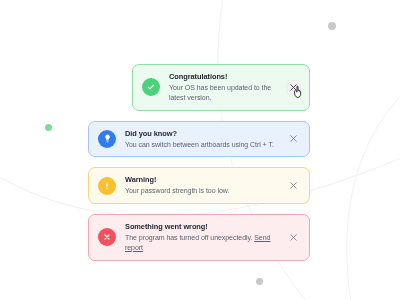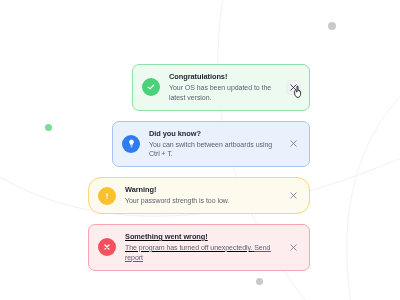--- a/index.html
+++ b/index.html
@@ -105,27 +105,27 @@
   
   .toast-close.is-hover {
     background: #f1f1f3;
     box-shadow: 0 0 0 1px rgba(0,0,0,0.03);
   }
 
   
   .toast.success { background: #edfaf0; border-color: #8fe0a5; margin-left: 44px; }
   .toast.success .toast-icon { background: #4ad27a; }
 
-  .toast.info    { background: #e9f1fd; border-color: #a6c5f6; margin-left: 24px; }
+  .toast.info    { background: #e9f1fd; border-color: #a6c5f6; }
   .toast.info .toast-icon { background: #2f7cf0; }
 
-  .toast.warning { background: #fefaed; border-color: #f7d77a; border-radius: 13px; }
+  .toast.warning { background: #fefaed; border-color: #f7d77a; }
   .toast.warning .toast-icon { background: #fbc02d; }
 
-  .toast.error   { background: #fdedee; border-color: #f4a7ae; text-decoration: underline; }
+  .toast.error   { background: #fdedee; border-color: #f4a7ae; }
   .toast.error .toast-icon { background: #f4505e; }
 
   
   .cursor {
     position: absolute;
     left: 292px;
     top: 84px;
     width: 14px;
     height: 16px;
     pointer-events: none;

